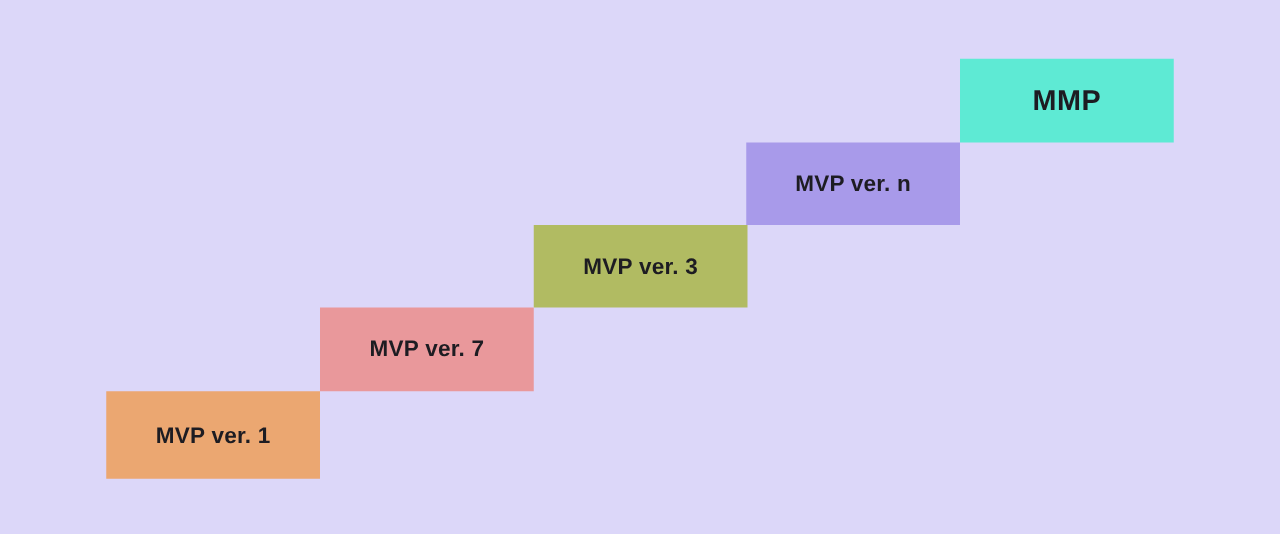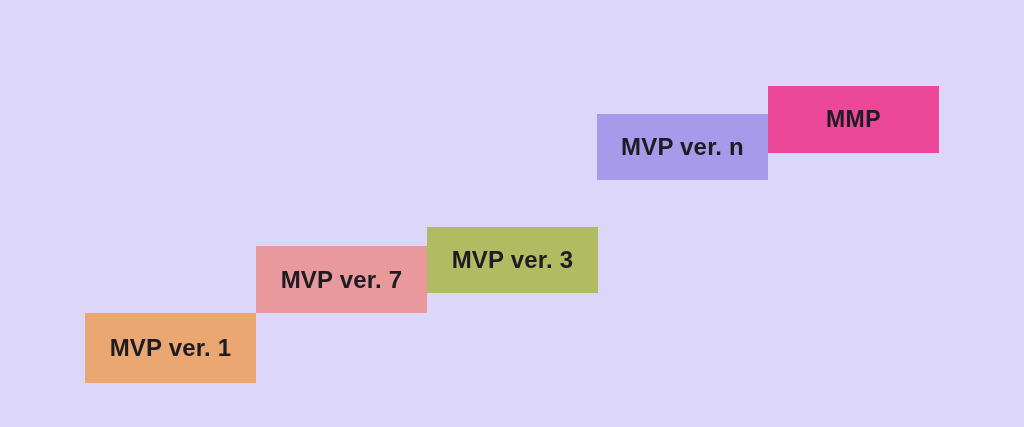--- a/index.html
+++ b/index.html
@@ -17,27 +17,27 @@
   .step {
     position: absolute;
     width: 171px;
     display: flex;
     align-items: center;
     justify-content: center;
     box-sizing: border-box;
   }
   .step-label {
     font-weight: bold;
-    font-size: 24px;
+    font-size: 18px;
     letter-spacing: 0.2px;
     white-space: nowrap;
   }
   .step-1 { left: 85px;  top: 313px; height: 70px; text-align: center; }
   .step-2 { left: 256px; top: 246px; height: 67px; }
-  .step-3 { left: 427px; top: 180px; height: 66px; margin-top: 47px; }
+  .step-3 { left: 427px; top: 180px; height: 66px; }
   .step-4 { left: 597px; top: 114px; height: 66px; }
   .step-5 { left: 768px; top: 47px;  height: 67px; }
   .step-5 .step-label { font-size: 23px; letter-spacing: 0.5px; }
 </style>
 </head>
 <body>
 
 <div class="canvas" style="background-color: rgb(220, 215, 249);">
 
   <div class="step step-1" style="background-color: rgb(235, 167, 113);">
@@ -49,17 +49,17 @@
   </div>
 
   <div class="step step-3" style="background-color: rgb(177, 187, 98);">
     <span class="step-label" style="color: rgb(29, 28, 34);">MVP ver. 3</span>
   </div>
 
   <div class="step step-4" style="background-color: rgb(168, 154, 234);">
     <span class="step-label" style="color: rgb(29, 28, 34);">MVP ver. n</span>
   </div>
 
-  <div class="step step-5" style="background-color: #ec4899; margin-top: 39px;">
+  <div class="step step-5" style="background-color: #5eead4;">
     <span class="step-label" style="color: rgb(29, 28, 34);">MMP</span>
   </div>
 
 </div>
 
 </body></html>

